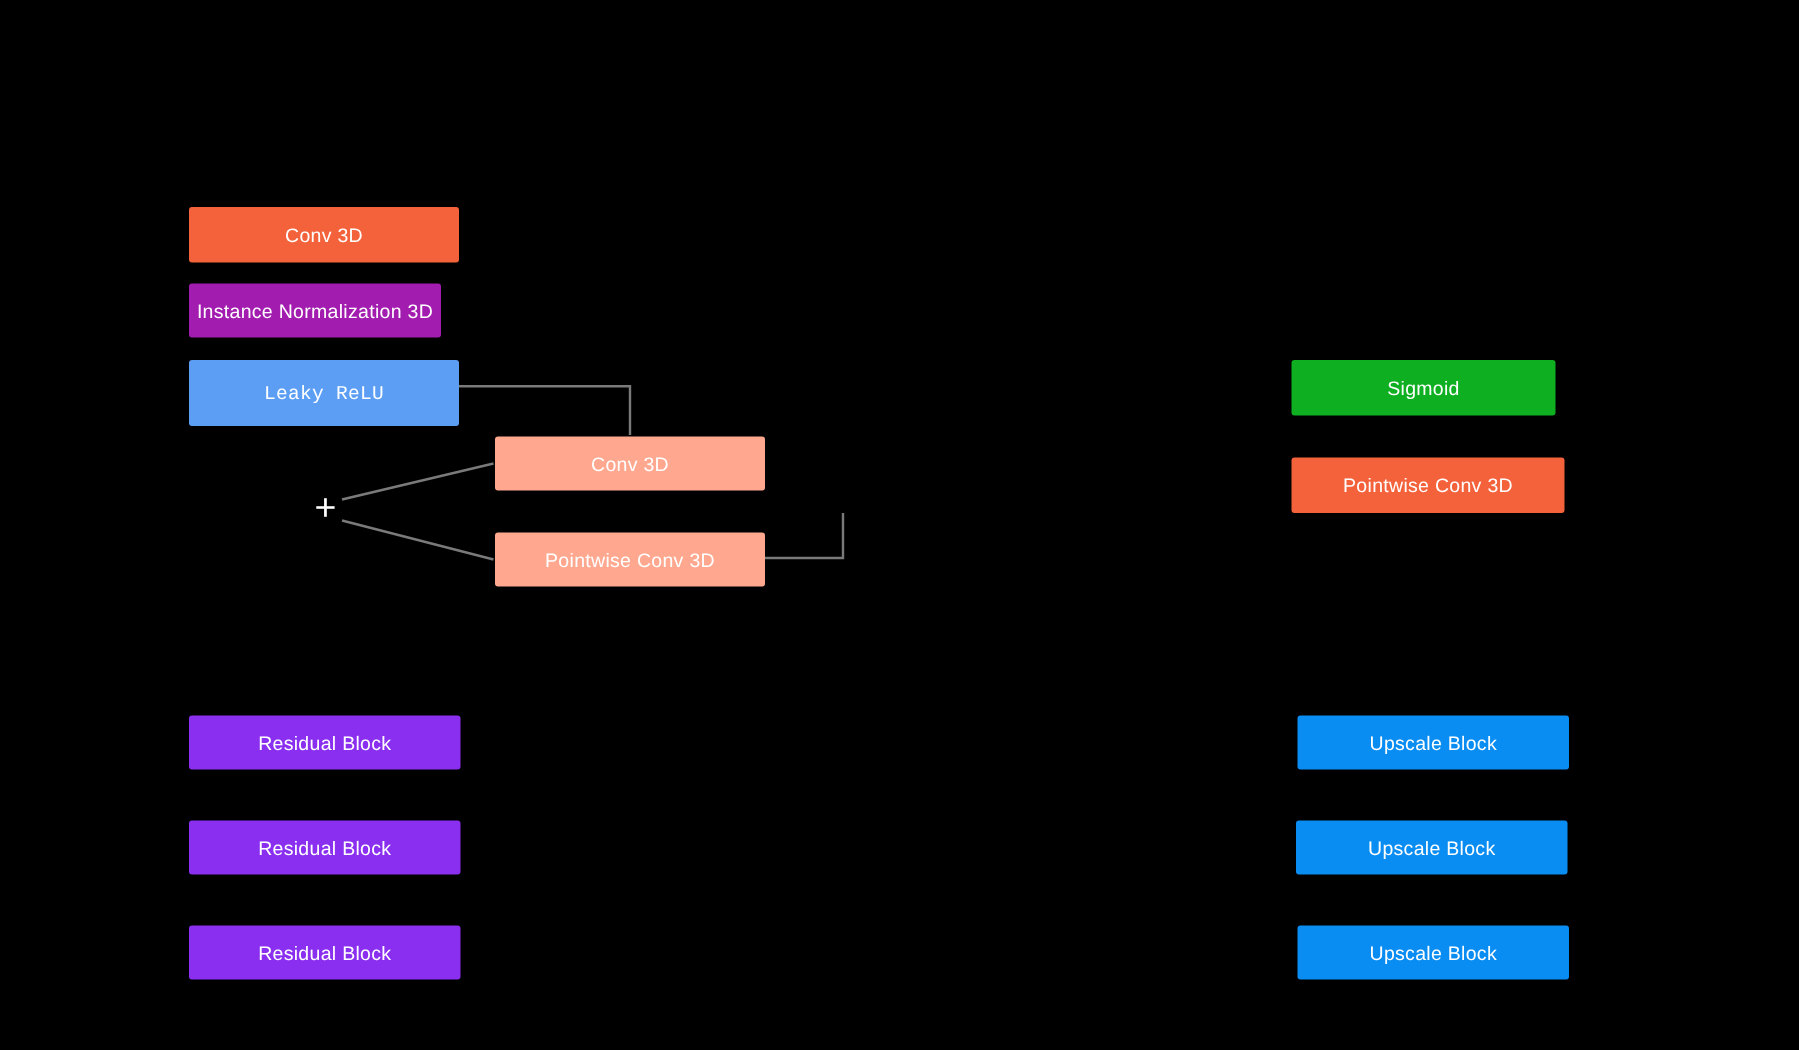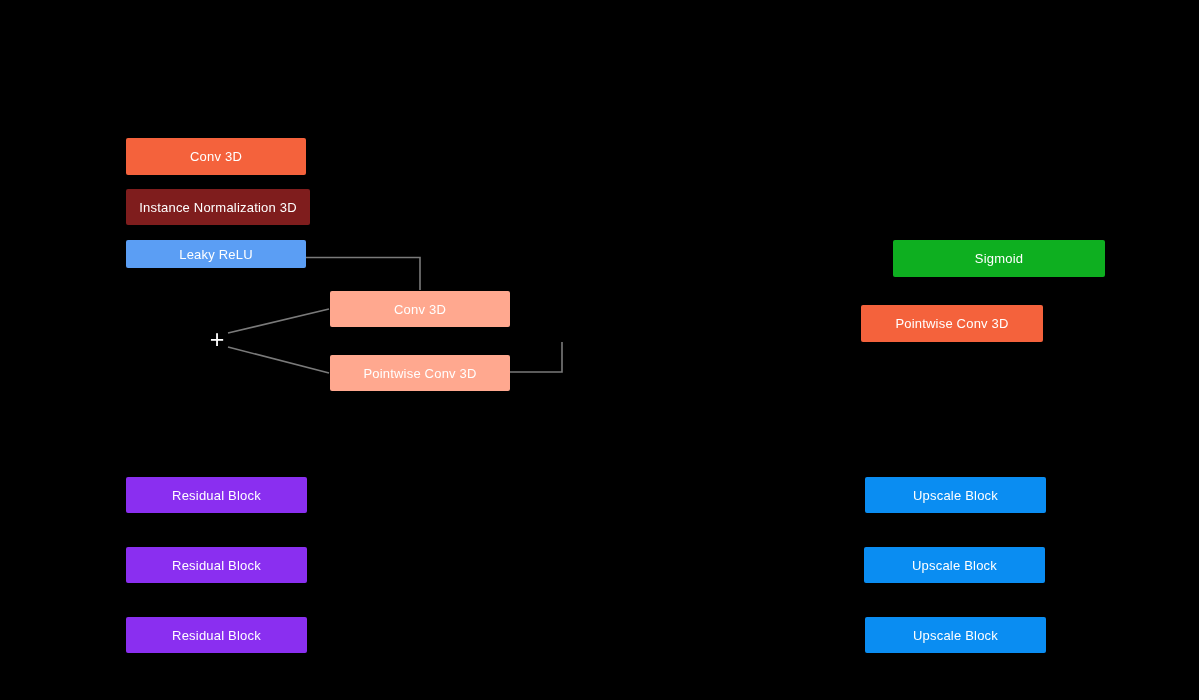--- a/index.html
+++ b/index.html
@@ -53,33 +53,33 @@
   <svg id="edges" viewBox="0 0 1199 700">
       <polyline points="306,257.5 420,257.5 420,290" stroke="#7a7a7a"></polyline>
       <polyline points="228,333 329,309" stroke="#7a7a7a"></polyline>
       <polyline points="228,347 329,373" stroke="#7a7a7a"></polyline>
       <polyline points="510,372 562,372 562,342" stroke="#7a7a7a"></polyline>
     </svg>
   <div id="nodes">
       <div class="node" style="left: 126px; top: 138px; width: 180px; height: 37px; background: rgb(244, 98, 60);">
         <span class="node-label" style="color: rgb(255, 255, 255);">Conv 3D</span>
       </div>
-      <div class="node" style="left: 126px; top: 189px; width: 184px; height: 36px; background: #7f1d1d;">
+      <div class="node" style="left: 126px; top: 189px; width: 168px; height: 36px; background: #a21caf;">
         <span class="node-label" style="color: rgb(255, 255, 255);">Instance Normalization 3D</span>
       </div>
-      <div class="node" style="left: 126px; top: 240px; width: 180px; height: 28px; background: rgb(91, 158, 244);">
+      <div class="node" style="left: 126px; top: 240px; width: 180px; height: 44px; background: rgb(91, 158, 244); font-family: Liberation Mono, monospace;">
         <span class="node-label" style="color: rgb(255, 255, 255);">Leaky ReLU</span>
       </div>
       <div class="node" style="left: 330px; top: 291px; width: 180px; height: 36px; background: rgb(255, 168, 143);">
         <span class="node-label" style="color: rgb(255, 255, 255);">Conv 3D</span>
       </div>
       <div class="node" style="left: 330px; top: 355px; width: 180px; height: 36px; background: rgb(255, 168, 143);">
         <span class="node-label" style="color: rgb(255, 255, 255);">Pointwise Conv 3D</span>
       </div>
-      <div class="node" style="left: 861px; top: 240px; width: 212px; height: 37px; background: rgb(14, 175, 32); margin-left: 32px;">
+      <div class="node" style="left: 861px; top: 240px; width: 176px; height: 37px; background: rgb(14, 175, 32);">
         <span class="node-label" style="color: rgb(255, 255, 255);">Sigmoid</span>
       </div>
       <div class="node" style="left: 861px; top: 305px; width: 182px; height: 37px; background: rgb(244, 98, 60);">
         <span class="node-label" style="color: rgb(255, 255, 255);">Pointwise Conv 3D</span>
       </div>
       <div class="node" style="left: 126px; top: 477px; width: 181px; height: 36px; background: rgb(138, 47, 240);">
         <span class="node-label" style="color: rgb(255, 255, 255);">Residual Block</span>
       </div>
       <div class="node" style="left: 126px; top: 547px; width: 181px; height: 36px; background: rgb(138, 47, 240);">
         <span class="node-label" style="color: rgb(255, 255, 255);">Residual Block</span>

